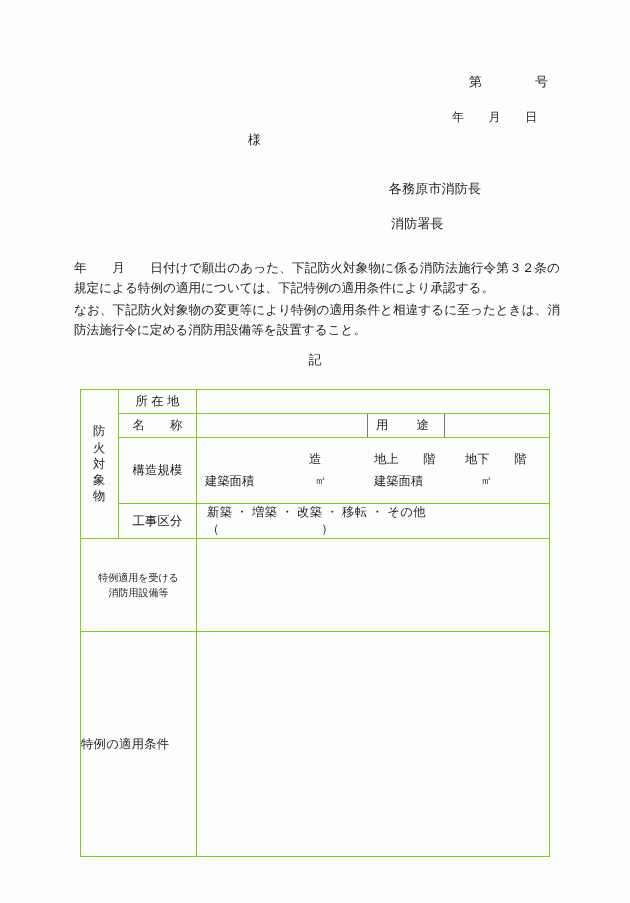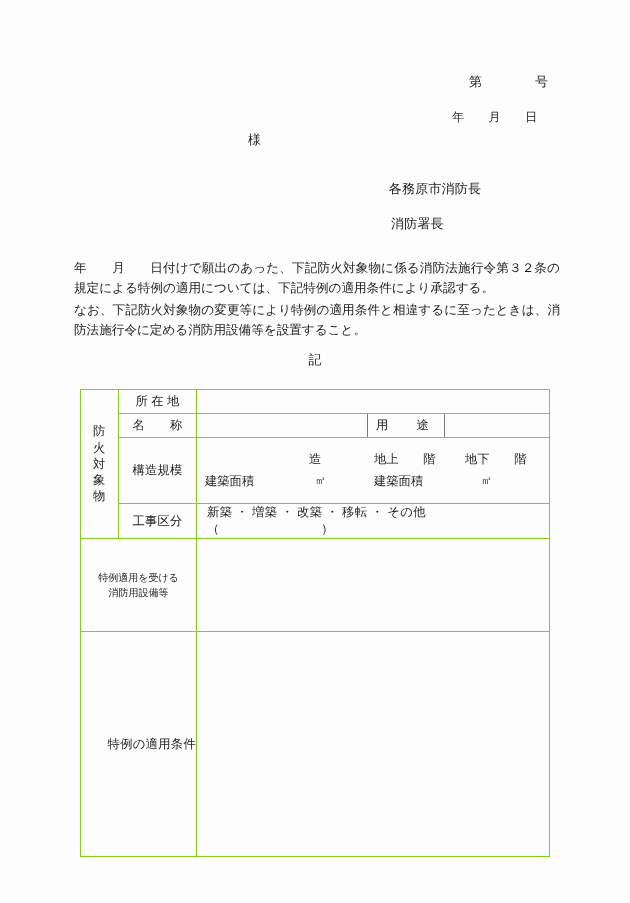--- a/index.html
+++ b/index.html
@@ -176,21 +176,21 @@
   .tall-label {
     height: 92px;
     text-align: center;
     line-height: 1.55;
     font-size: 10px;
   }
   .tall-label .l2 { display: block; }
 
   .cond-label {
     height: 224px;
-    text-align: right;
+    text-align: left;
     font-size: 12.3px;
     letter-spacing: 0.3px;
   }
 </style>
 </head>
 <body>
 
 <div class="page">
 
 

